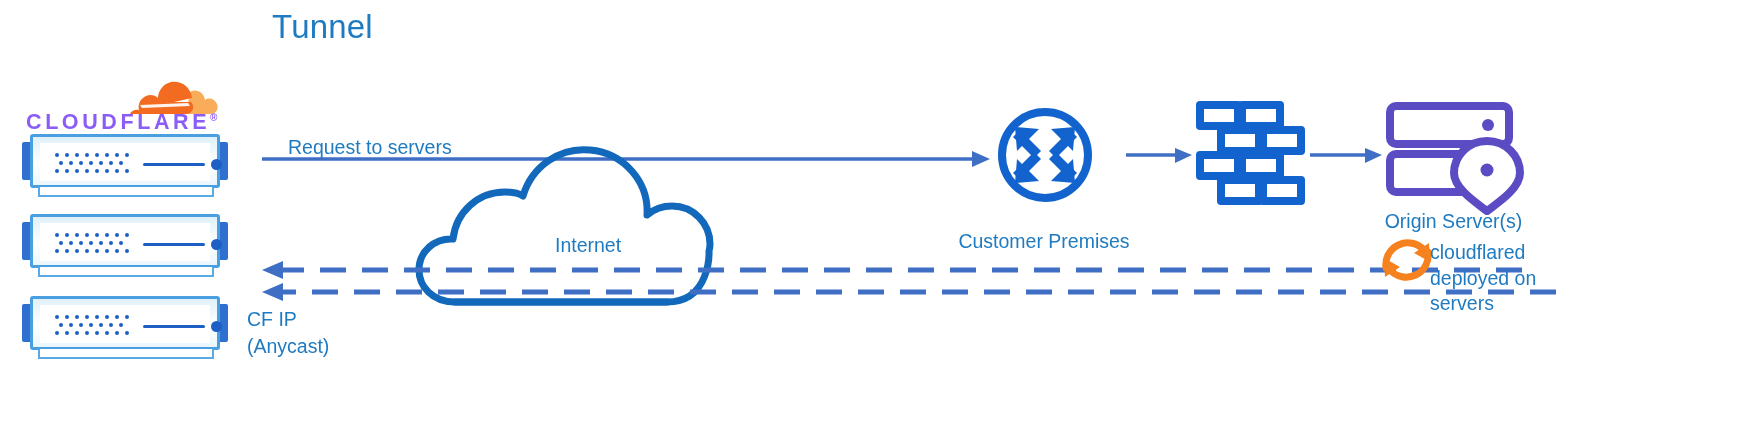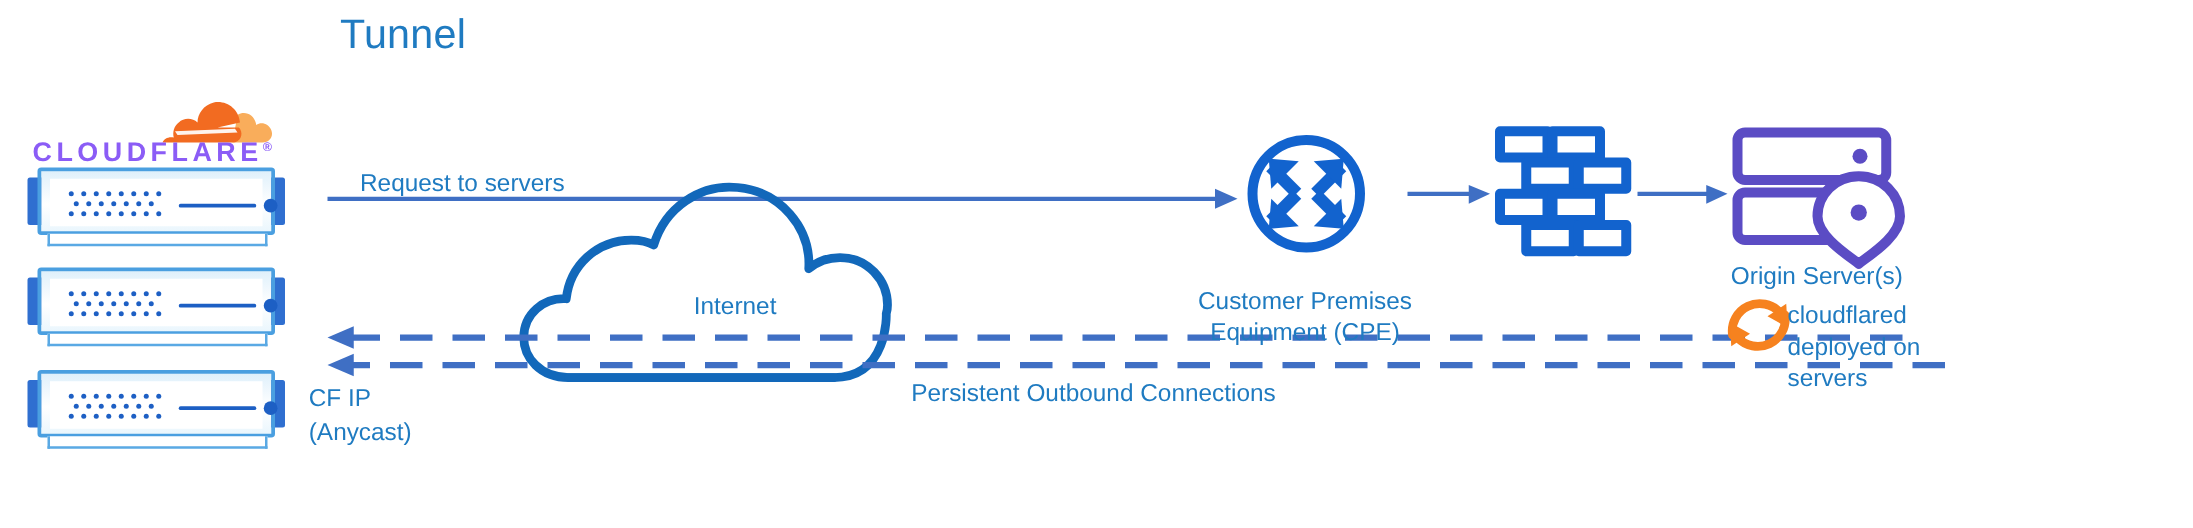--- a/index.html
+++ b/index.html
@@ -360,29 +360,27 @@
       <polygon points="1385,277 1384,258 1400,267" fill="#F6821F"></polygon>
     </g>
   </svg>
 
   <div class="abs label" id="label-request">Request to servers</div>
 
   <div class="abs label" id="label-internet">Internet</div>
 
   <div class="abs label center" id="label-cpe">
     <div>Customer Premises</div>
-    <div>Equipment (CPE)</div>
   </div>
 
   <div class="abs label center" id="label-firewall">
   </div>
 
   <div class="abs label center" id="label-origin">Origin Server(s)</div>
 
-  <div class="abs label" id="label-persist">Persistent Outbound Connections</div>
 
   <div class="abs label" id="label-cloudflared">
     <div>cloudflared</div>
     <div>deployed on</div>
     <div>servers</div>
   </div>
 
   <div class="abs label" id="label-cfip">
     <div>CF IP</div>
     <div>(Anycast)</div>

